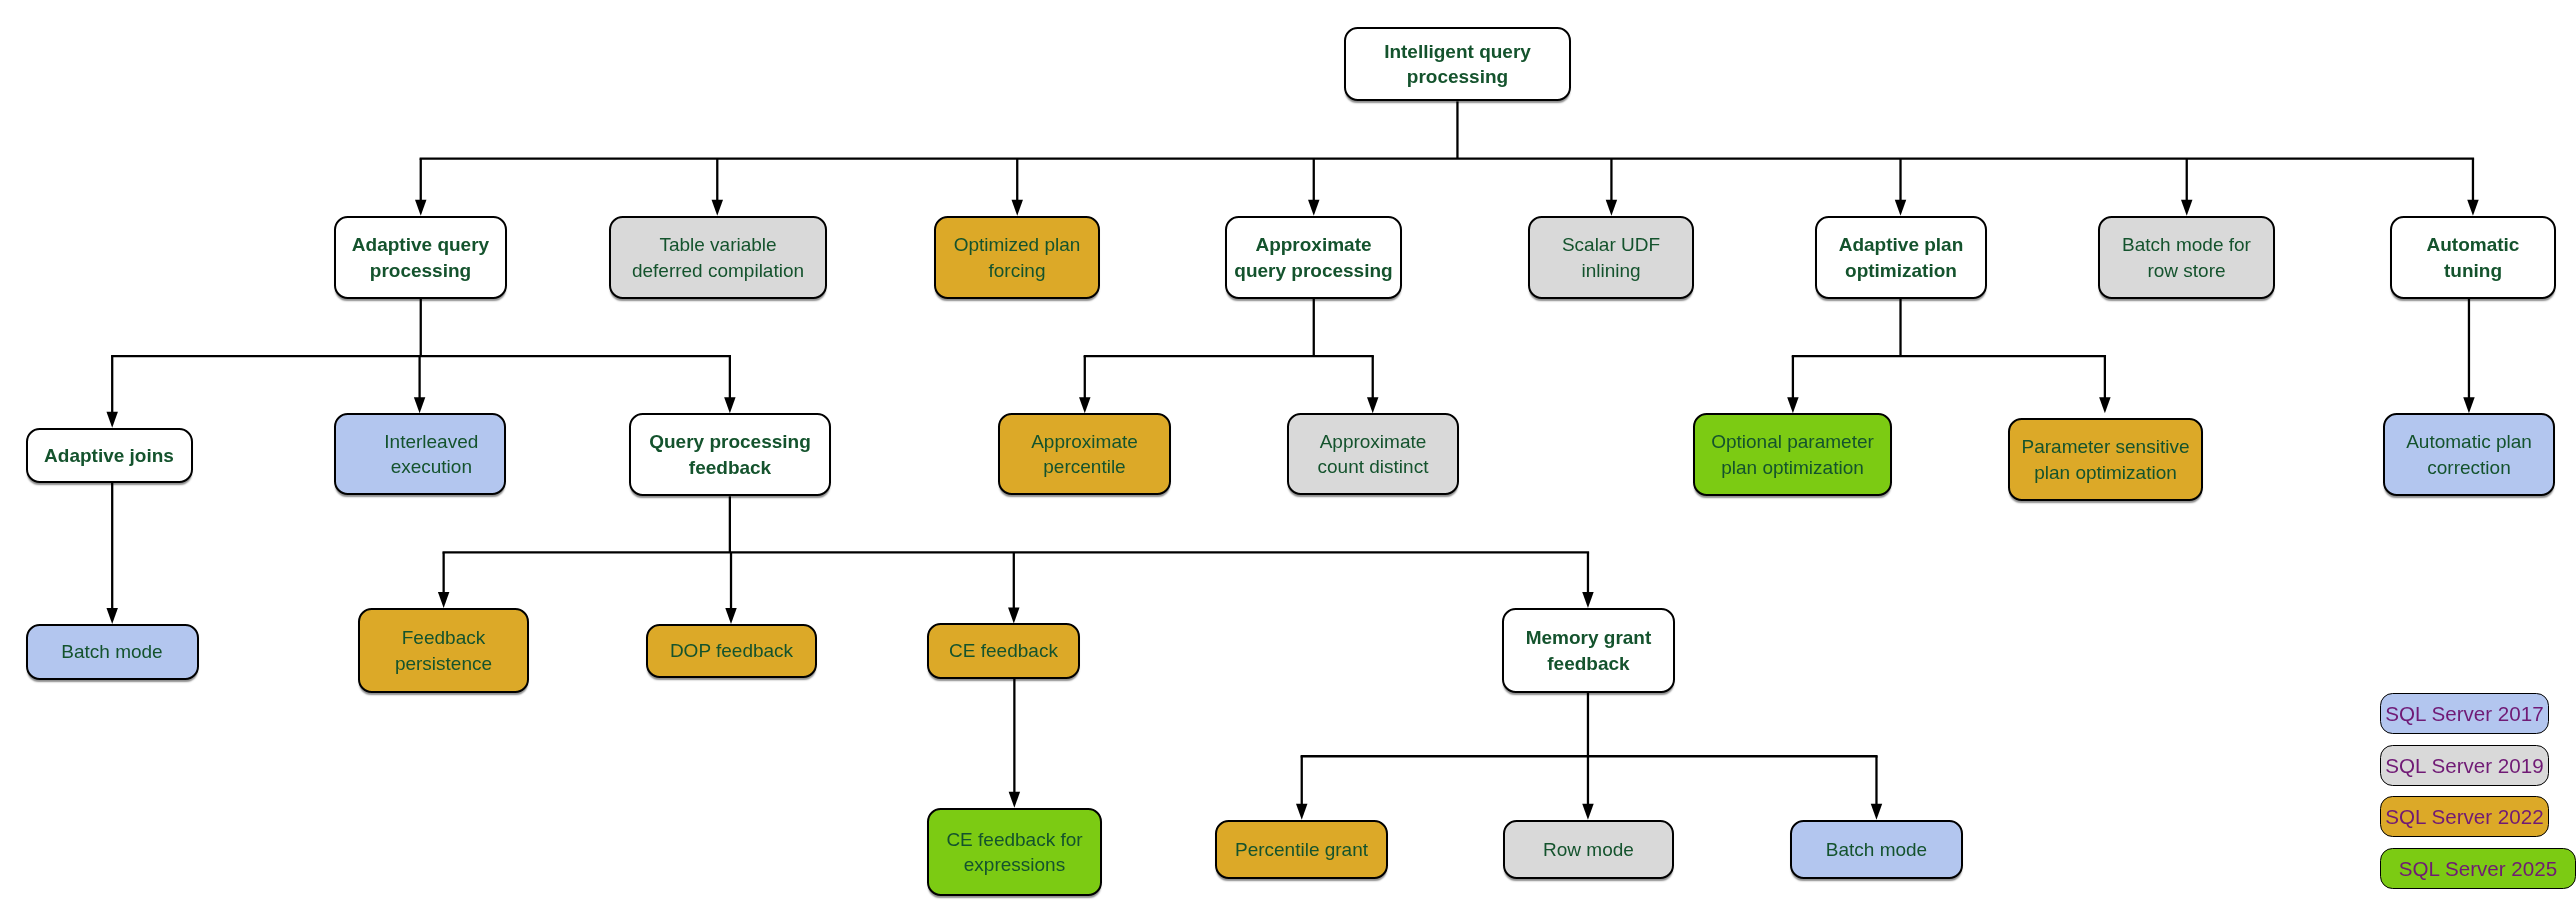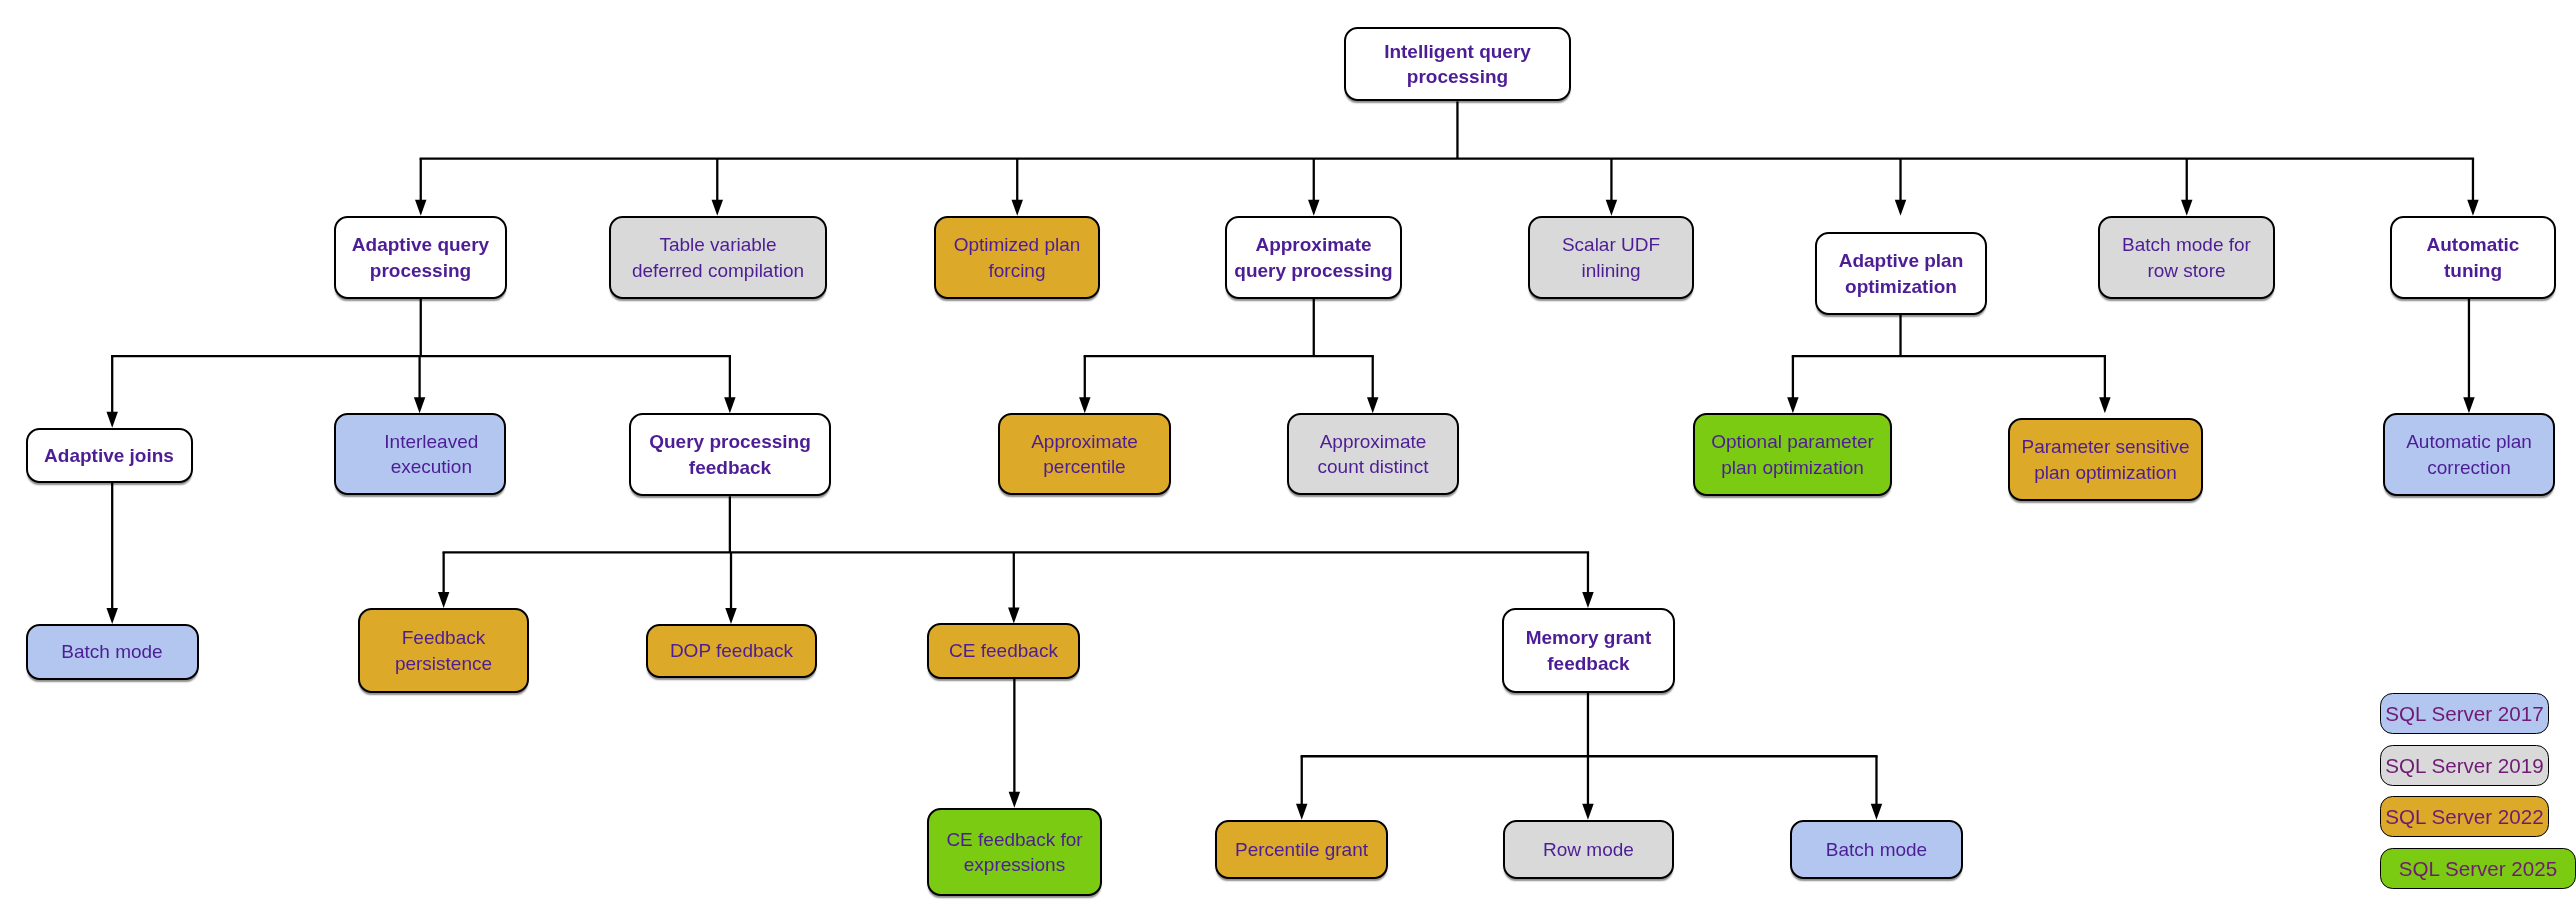--- a/index.html
+++ b/index.html
@@ -28,21 +28,21 @@
     box-sizing: border-box;
     border: 2.3px solid #000000;
     border-radius: 13.7px;
     display: flex;
     align-items: center;
     justify-content: center;
     text-align: center;
     white-space: pre-line;
     font-size: 19px;
     line-height: 1.32;
-    color: #4c1d95;
+    color: #14532d;
     padding: 1.1px 3.4px;
     box-shadow: 0 2.9px 1.7px -1.7px rgba(0,0,0,0.45);
   }
   .node.bold { font-weight: 700; }
   .legend-item {
     position: absolute;
     box-sizing: border-box;
     border: 1.7px solid #000000;
     border-radius: 12.6px;
     display: flex;
@@ -127,21 +127,21 @@
       <div class="node bold" style="left: 334px; top: 216px; width: 173px; height: 83px; background: rgb(255, 255, 255);"><span>Adaptive query
 processing</span></div>
       <div class="node" style="left: 609px; top: 216px; width: 218px; height: 83px; background: rgb(217, 217, 217);"><span>Table variable
 deferred compilation</span></div>
       <div class="node" style="left: 934px; top: 216px; width: 166px; height: 83px; background: rgb(220, 169, 40);"><span>Optimized plan
 forcing</span></div>
       <div class="node bold" style="left: 1225px; top: 216px; width: 177px; height: 83px; background: rgb(255, 255, 255);"><span>Approximate
 query processing</span></div>
       <div class="node" style="left: 1528px; top: 216px; width: 166px; height: 83px; background: rgb(217, 217, 217);"><span>Scalar UDF
 inlining</span></div>
-      <div class="node bold" style="left: 1815px; top: 232px; width: 172px; height: 83px; background: rgb(255, 255, 255);"><span>Adaptive plan
+      <div class="node bold" style="left: 1815px; top: 216px; width: 172px; height: 83px; background: rgb(255, 255, 255);"><span>Adaptive plan
 optimization</span></div>
       <div class="node" style="left: 2098px; top: 216px; width: 177px; height: 83px; background: rgb(217, 217, 217);"><span>Batch mode for
 row store</span></div>
       <div class="node bold" style="left: 2390px; top: 216px; width: 166px; height: 83px; background: rgb(255, 255, 255);"><span>Automatic
 tuning</span></div>
       <div class="node bold" style="left: 25.5px; top: 428px; width: 167px; height: 55px; background: rgb(255, 255, 255);"><span>Adaptive joins</span></div>
       <div class="node" style="left: 334px; top: 413px; width: 172px; height: 82px; background: rgb(179, 198, 239); padding-left: 26px;"><span>Interleaved
 execution</span></div>
       <div class="node bold" style="left: 629px; top: 413px; width: 202px; height: 83px; background: rgb(255, 255, 255);"><span>Query processing
 feedback</span></div>

